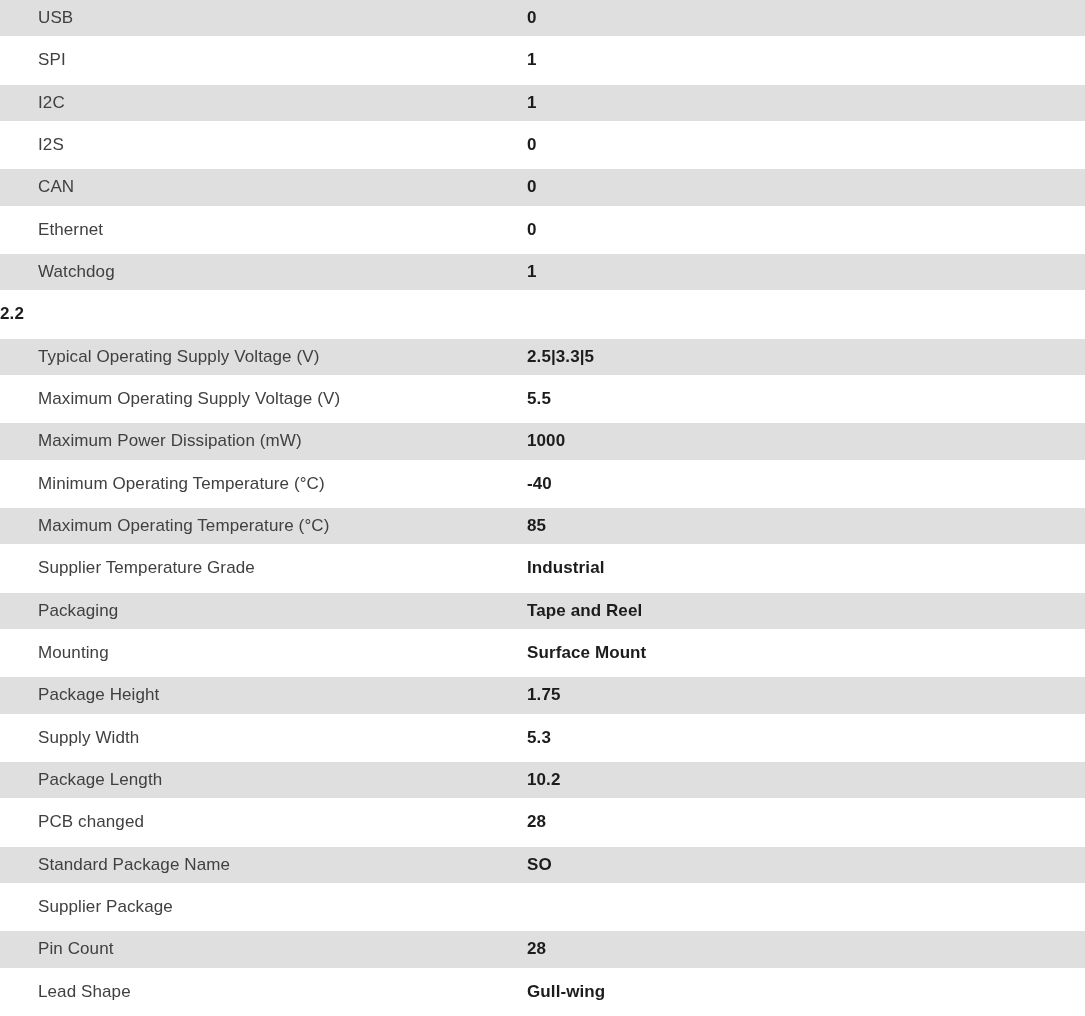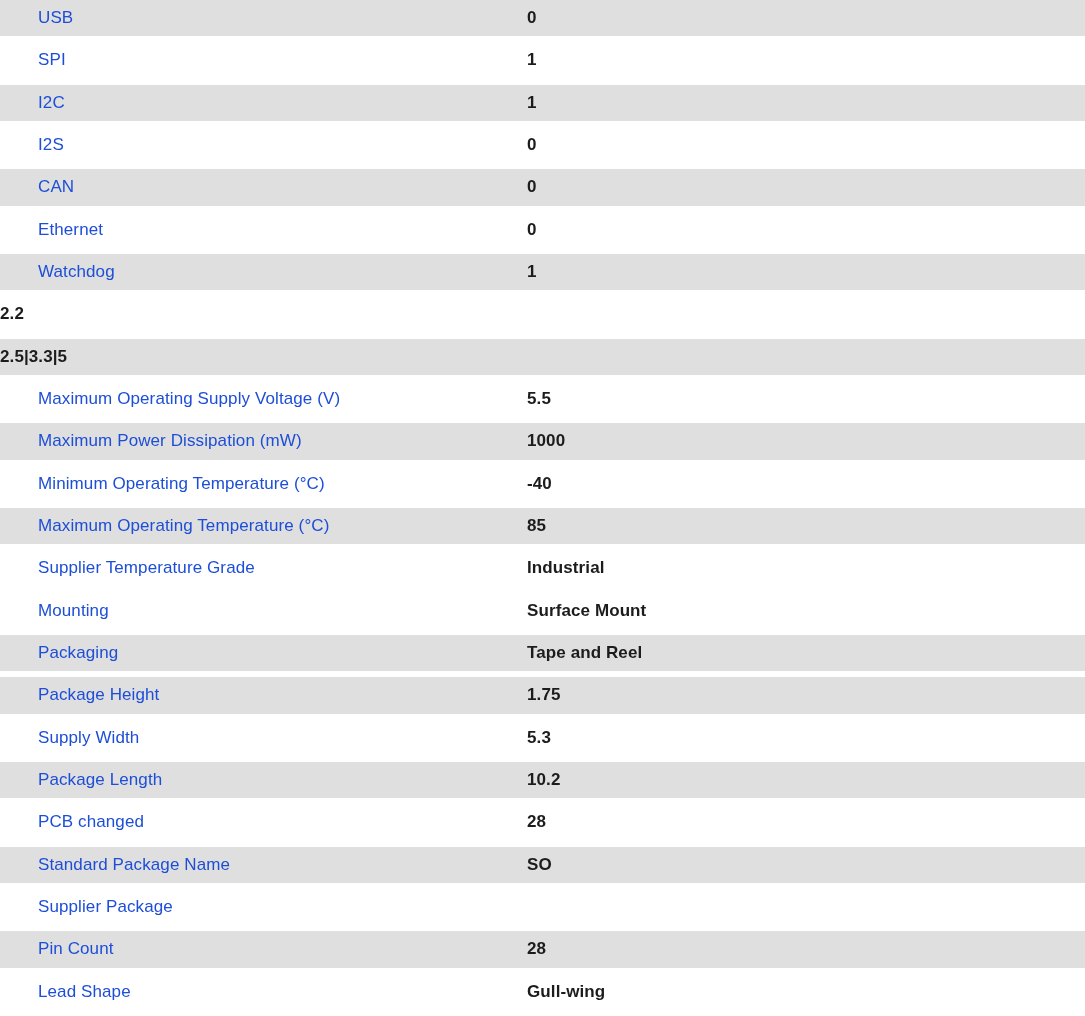--- a/index.html
+++ b/index.html
@@ -27,21 +27,21 @@
   .spec-cell {
     white-space: nowrap;
     overflow: hidden;
   }
   .spec-label {
     flex: 0 0 527px;
     padding-left: 38px;
     box-sizing: border-box;
     font-size: 17px;
     font-weight: 400;
-    color: #1d4ed8;
+    color: #404040;
     letter-spacing: 0.1px;
   }
   .spec-value {
     flex: 1 1 auto;
     font-size: 17px;
     font-weight: 700;
     color: #1c1c1c;
     letter-spacing: 0.1px;
   }
 </style>
@@ -75,20 +75,21 @@
     <div class="spec-cell spec-value">0</div>
   </div>
   <div class="spec-row stripe">
     <div class="spec-cell spec-label">Watchdog</div>
     <div class="spec-cell spec-value">1</div>
   </div>
   <div class="spec-row">
     <div class="spec-cell spec-value">2.2</div>
   </div>
   <div class="spec-row stripe">
+    <div class="spec-cell spec-label">Typical Operating Supply Voltage (V)</div>
     <div class="spec-cell spec-value">2.5|3.3|5</div>
   </div>
   <div class="spec-row">
     <div class="spec-cell spec-label">Maximum Operating Supply Voltage (V)</div>
     <div class="spec-cell spec-value">5.5</div>
   </div>
   <div class="spec-row stripe">
     <div class="spec-cell spec-label">Maximum Power Dissipation (mW)</div>
     <div class="spec-cell spec-value">1000</div>
   </div>
@@ -97,27 +98,27 @@
     <div class="spec-cell spec-value">-40</div>
   </div>
   <div class="spec-row stripe">
     <div class="spec-cell spec-label">Maximum Operating Temperature (°C)</div>
     <div class="spec-cell spec-value">85</div>
   </div>
   <div class="spec-row">
     <div class="spec-cell spec-label">Supplier Temperature Grade</div>
     <div class="spec-cell spec-value">Industrial</div>
   </div>
+  <div class="spec-row stripe">
+    <div class="spec-cell spec-label">Packaging</div>
+    <div class="spec-cell spec-value">Tape and Reel</div>
+  </div>
   <div class="spec-row">
     <div class="spec-cell spec-label">Mounting</div>
     <div class="spec-cell spec-value">Surface Mount</div>
-  </div>
-  <div class="spec-row stripe">
-    <div class="spec-cell spec-label">Packaging</div>
-    <div class="spec-cell spec-value">Tape and Reel</div>
   </div>
   <div class="spec-row stripe">
     <div class="spec-cell spec-label">Package Height</div>
     <div class="spec-cell spec-value">1.75</div>
   </div>
   <div class="spec-row">
     <div class="spec-cell spec-label">Supply Width</div>
     <div class="spec-cell spec-value">5.3</div>
   </div>
   <div class="spec-row stripe">

